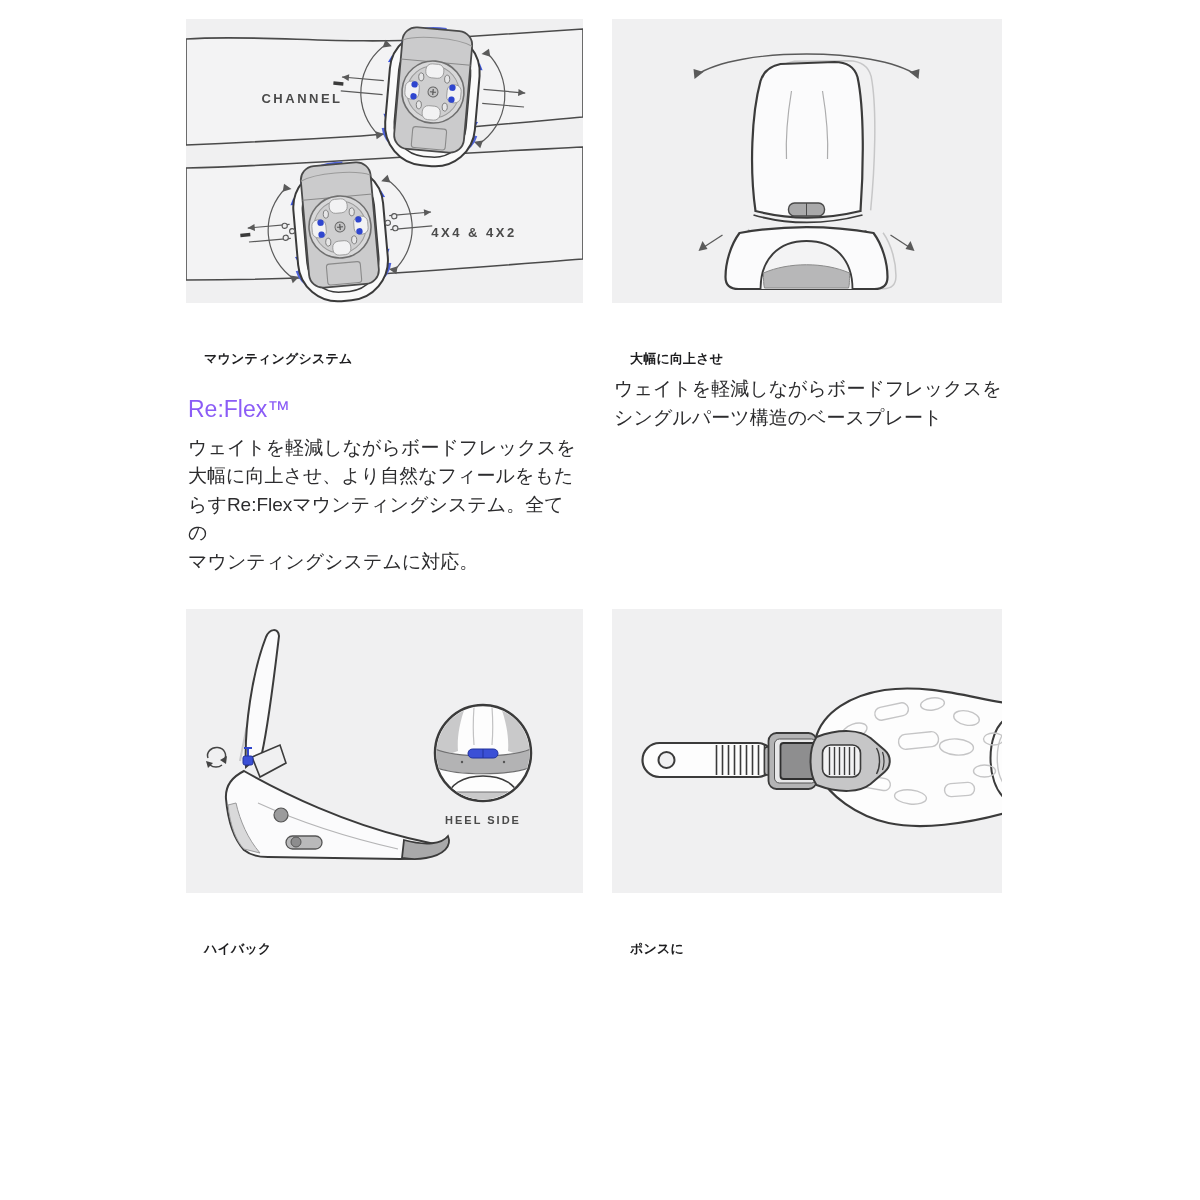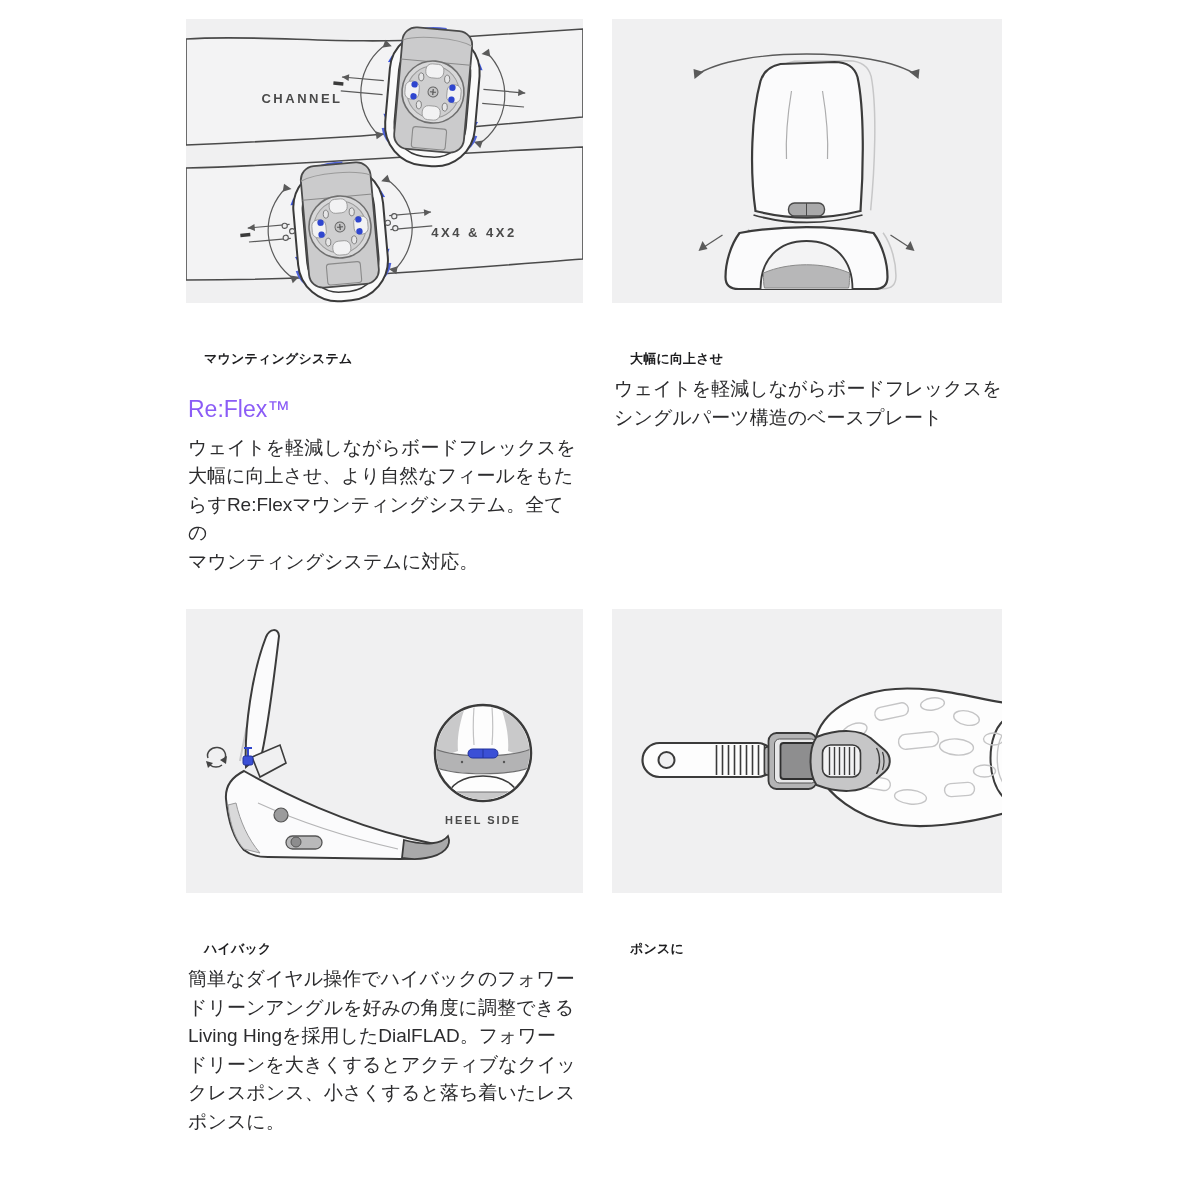--- a/index.html
+++ b/index.html
@@ -201,26 +201,20 @@
                 <circle cx="318" cy="153" r="1.2" fill="#555"></circle>
               <path d="M260,192 C262,175 278,167 297,167 C316,167 332,175 334,192" fill="#fdfdfd" stroke="#3b3b3b" stroke-width="1.6"></path>
               <rect x="249" y="183" width="96" height="12" fill="#c9c9ca"></rect>
               <line x1="249" y1="183" x2="345" y2="183" stroke="#6f6f70" stroke-width="1"></line>
             </g>
             <text class="fig-note-sm" x="297" y="215" text-anchor="middle">HEEL SIDE</text>
           </g>
         </svg>
       </div>
       <div class="label">ハイバック</div>
-      <p class="body">簡単なダイヤル操作でハイバックのフォワー
-ドリーンアングルを好みの角度に調整できる
-Living Hingを採用したDialFLAD。フォワー
-ドリーンを大きくするとアクティブなクイッ
-クレスポンス、小さくすると落ち着いたレス
-ポンスに。</p>
     </section>
 
     <section class="card">
       <div class="figure">
         <svg viewBox="0 0 397 284" preserveAspectRatio="xMidYMid slice">
 
           <g>
             <path d="M207,130 C214,102 244,86 276,81 C318,75 360,88 397,94 L397,204 C358,215 312,221 280,214 C248,207 220,186 211,166 C205,152 204,142 207,130 Z" fill="#fdfdfd" stroke="#3b3b3b" stroke-width="2.2"></path>
             <path d="M397,110 C377,124 377,174 397,190" fill="none" stroke="#3b3b3b" stroke-width="2"></path>
             <path d="M397,122 C386,133 386,165 397,177" fill="none" stroke="#c5c5c6" stroke-width="1.4"></path>

